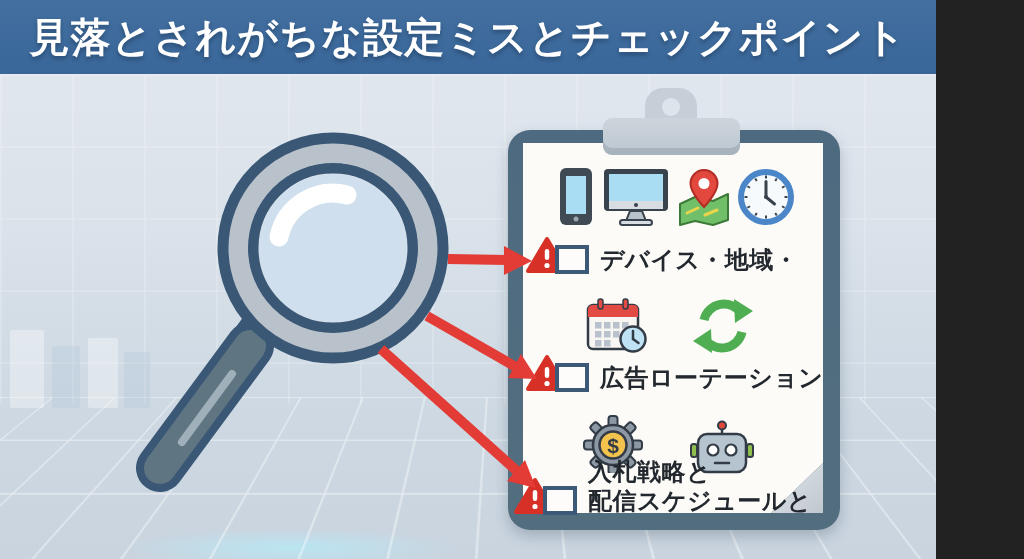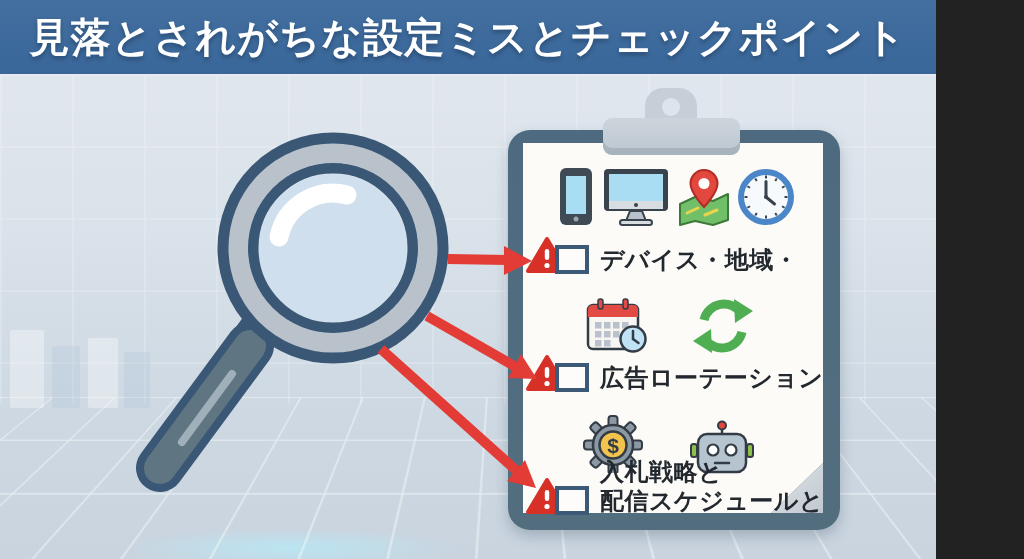--- a/index.html
+++ b/index.html
@@ -247,21 +247,21 @@
         <circle cx="32" cy="5.5" r="4" fill="#e2483d" stroke="#333c46" stroke-width="2"></circle>
         <rect x="1" y="24" width="6" height="13" rx="2.5" fill="#8fbf4d" stroke="#333c46" stroke-width="2"></rect>
         <rect x="57" y="24" width="6" height="13" rx="2.5" fill="#8fbf4d" stroke="#333c46" stroke-width="2"></rect>
         <rect x="8" y="14" width="48" height="38" rx="9" fill="#b6c4cf" stroke="#333c46" stroke-width="2.5"></rect>
         <circle cx="23" cy="30" r="5.5" fill="#ffffff" stroke="#333c46" stroke-width="2.2"></circle>
         <circle cx="41" cy="30" r="5.5" fill="#ffffff" stroke="#333c46" stroke-width="2.2"></circle>
         <line x1="25" y1="43" x2="39" y2="43" stroke="#333c46" stroke-width="2.5" stroke-linecap="round"></line>
       </svg>
     </div>
 
-    <div class="check-item" style="left:18px;top:330px;">
+    <div class="check-item" style="left:6px;top:330px;">
       <svg width="42" height="38" viewBox="0 0 42 38">
         <polygon points="21,3 40,35 2,35" fill="#d73027" stroke="#d73027" stroke-width="4" stroke-linejoin="round"></polygon>
         <rect x="18.8" y="13" width="4.4" height="11" rx="2.2" fill="#ffffff"></rect>
         <circle cx="21" cy="29.5" r="2.6" fill="#ffffff"></circle>
       </svg>
       <div class="checkbox"></div>
       <div class="label">
         <div>入札戦略と</div>
         <div>配信スケジュールと</div>
       </div>

